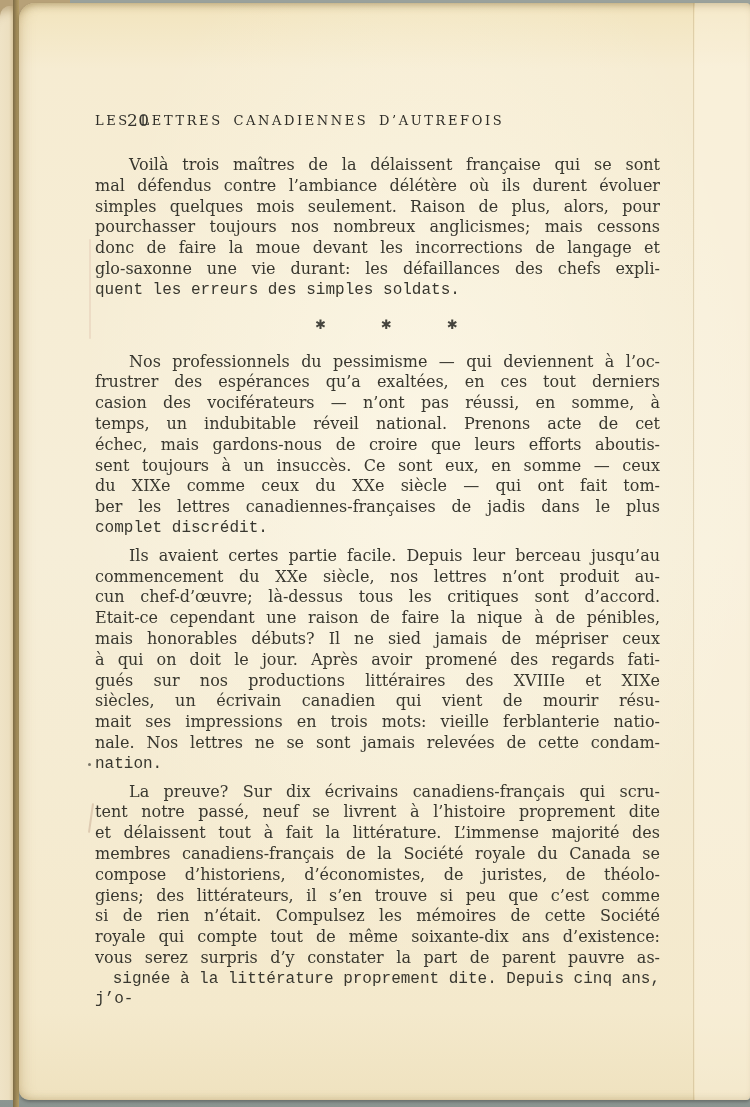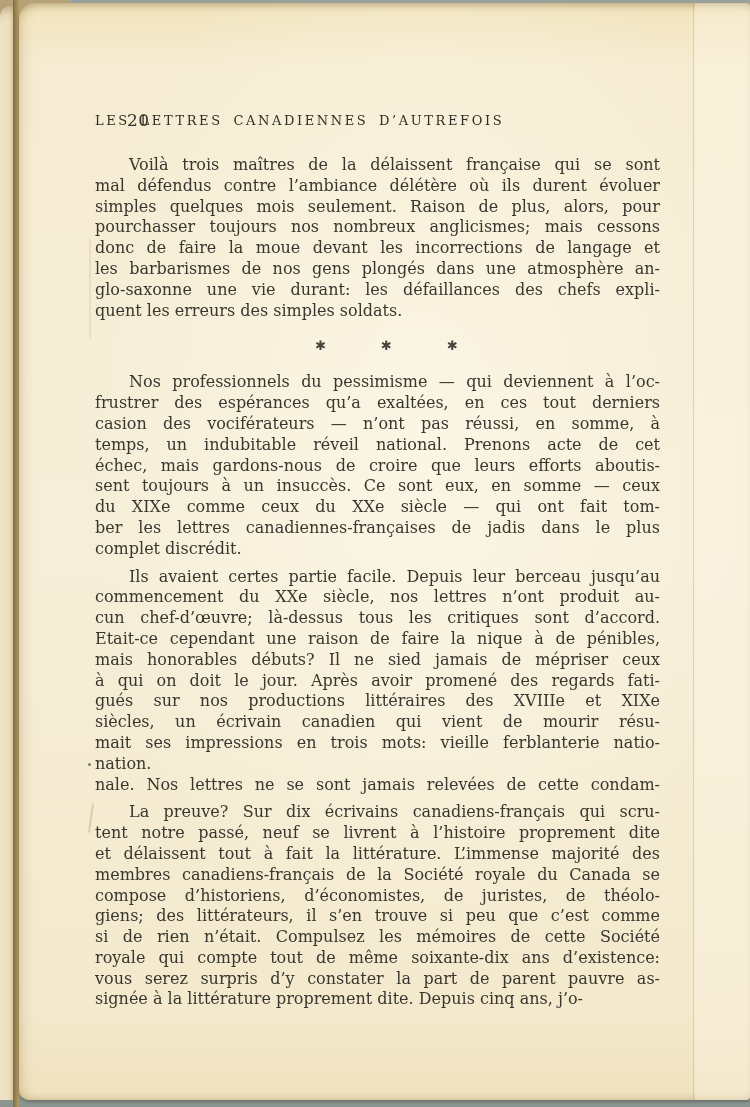--- a/index.html
+++ b/index.html
@@ -50,21 +50,21 @@
   }
   .running-title{
     text-align:left;font-size:13px;color:#2f2e28;
     letter-spacing:2.6px;word-spacing:4px;padding-top:3px;
     font-weight:500;
   }
   .text-body{margin-top:21px;color:#38372f;font-size:16px;line-height:20.8px;}
   .paragraph{margin:0 0 7px 0;}
   .line{text-align:justify;text-align-last:justify;}
   .line.first{text-indent:34px;}
-  .line.last{text-align:center;text-align-last:left;}
+  .line.last{text-align:right;text-align-last:left;font-family:Liberation Mono, monospace;}
   .separator{
     display:flex;justify-content:center;gap:55px;
     margin:14px 0 15px 18px;height:22px;align-items:center;
   }
   .separator .ast{font-family:"DejaVu Sans",sans-serif;font-size:13px;color:#45443d;}
 </style>
 </head>
 <body>
 
 <div class="backdrop-corner"></div>
@@ -83,21 +83,20 @@
       <span class="page-number">20</span>
       <div class="running-title">LES LETTRES CANADIENNES D’AUTREFOIS</div>
     </div>
     <div class="text-body">
         <div class="paragraph">
           <div class="line first">Voilà trois maîtres de la délaissent française qui se sont</div>
           <div class="line">mal défendus contre l’ambiance délétère où ils durent évoluer</div>
           <div class="line">simples quelques mois seulement. Raison de plus, alors, pour</div>
           <div class="line">pourchasser toujours nos nombreux anglicismes; mais cessons</div>
           <div class="line">donc de faire la moue devant les incorrections de langage et</div>
-          <div class="line">les barbarismes de nos gens plongés dans une atmosphère an-</div>
           <div class="line">glo-saxonne une vie durant: les défaillances des chefs expli-</div>
           <div class="line last">quent les erreurs des simples soldats.</div>
         </div>
         <div class="separator">
           <span class="ast">✱</span>
           <span class="ast">✱</span>
           <span class="ast">✱</span>
         </div>
         <div class="paragraph">
           <div class="line first">Nos professionnels du pessimisme — qui deviennent à l’oc-</div>
@@ -113,22 +112,22 @@
         <div class="paragraph">
           <div class="line first">Ils avaient certes partie facile. Depuis leur berceau jusqu’au</div>
           <div class="line">commencement du XXe siècle, nos lettres n’ont produit au-</div>
           <div class="line">cun chef-d’œuvre; là-dessus tous les critiques sont d’accord.</div>
           <div class="line">Etait-ce cependant une raison de faire la nique à de pénibles,</div>
           <div class="line">mais honorables débuts? Il ne sied jamais de mépriser ceux</div>
           <div class="line">à qui on doit le jour. Après avoir promené des regards fati-</div>
           <div class="line">gués sur nos productions littéraires des XVIIIe et XIXe</div>
           <div class="line">siècles, un écrivain canadien qui vient de mourir résu-</div>
           <div class="line">mait ses impressions en trois mots: vieille ferblanterie natio-</div>
+          <div class="line">nale. Nos lettres ne se sont jamais relevées de cette condam-</div>
           <div class="line last">nation.</div>
-          <div class="line">nale. Nos lettres ne se sont jamais relevées de cette condam-</div>
         </div>
         <div class="paragraph">
           <div class="line first">La preuve? Sur dix écrivains canadiens-français qui scru-</div>
           <div class="line">tent notre passé, neuf se livrent à l’histoire proprement dite</div>
           <div class="line">et délaissent tout à fait la littérature. L’immense majorité des</div>
           <div class="line">membres canadiens-français de la Société royale du Canada se</div>
           <div class="line">compose d’historiens, d’économistes, de juristes, de théolo-</div>
           <div class="line">giens; des littérateurs, il s’en trouve si peu que c’est comme</div>
           <div class="line">si de rien n’était. Compulsez les mémoires de cette Société</div>
           <div class="line">royale qui compte tout de même soixante-dix ans d’existence:</div>

